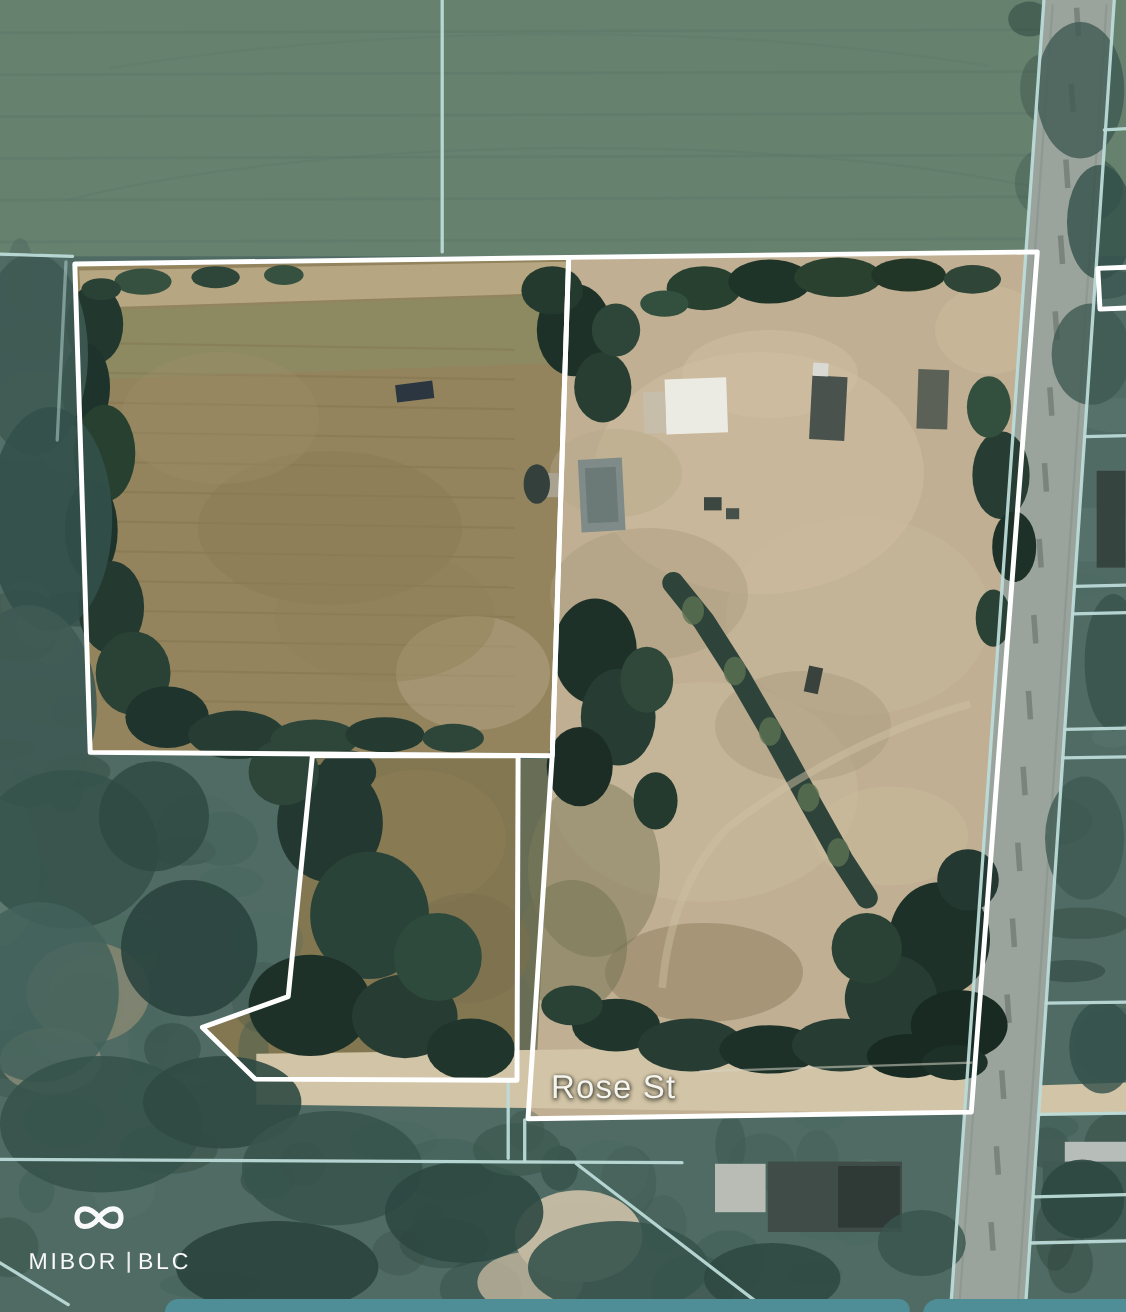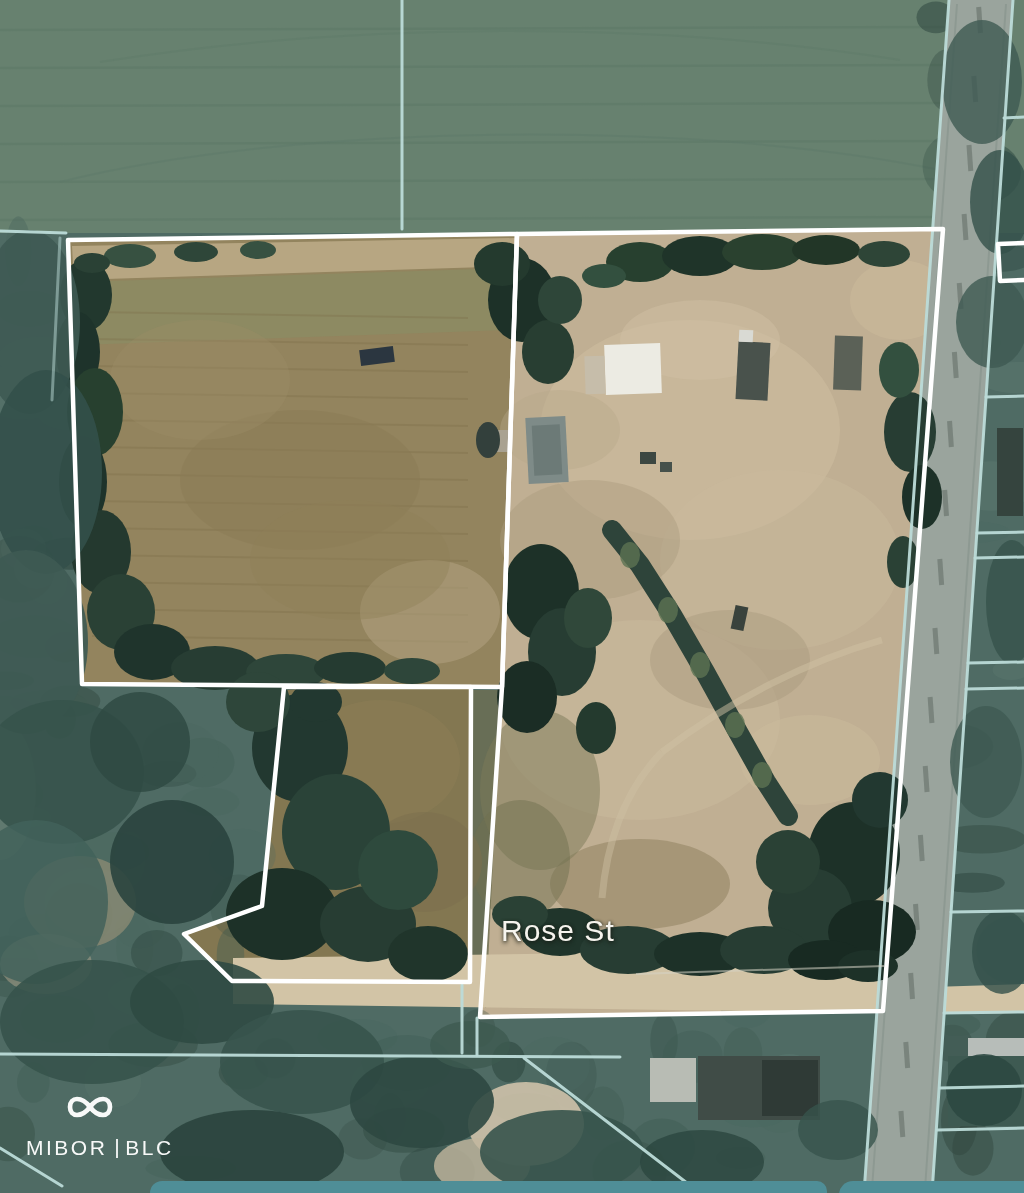--- a/index.html
+++ b/index.html
@@ -11,21 +11,21 @@
   svg{display:block}
   .f-top{fill:var(--field-green,#67816f)}
   .f-woods{fill:var(--woods-green,#4f6b64)}
   .f-left{fill:var(--left-field-tan,#93845e)}
   .f-right{fill:var(--dirt-tan,#c0af93)}
   .f-road{fill:var(--road-gray,#9aa49d)}
   .f-rose{fill:#d2c4a6}
   .teal{stroke:var(--parcel-line-teal,#bcdbd8);stroke-width:3;fill:none;stroke-linecap:round}
   .boundary{fill:none;stroke:var(--boundary-white,#ffffff);stroke-width:4.5;stroke-linejoin:round;stroke-linecap:round}
   .street-label{
-    position:absolute;left:501px;top:914px;
+    position:absolute;left:501px;top:972px;
     font-size:30px;letter-spacing:1px;color:var(--street-label-color,#f6f4ee);
     text-shadow:0 2px 4px rgba(25,30,22,.85), 1px 0 3px rgba(25,30,22,.55);
     white-space:nowrap;user-select:none;
   }
   .watermark{position:absolute;left:26px;top:1084px;width:128px;text-align:right;color:#fff;opacity:.96}
   .watermark .inf{display:block;margin:0 auto 6px auto}
   .wordmark{font-size:21px;letter-spacing:2.5px;white-space:nowrap;color:#fff}
   .wordmark .divider{display:inline-block;width:2px;height:19px;background:#fff;margin:0 7px 0 9px;vertical-align:-3px;opacity:.9}
   .sheet{
     position:absolute;top:1181px;height:14px;

